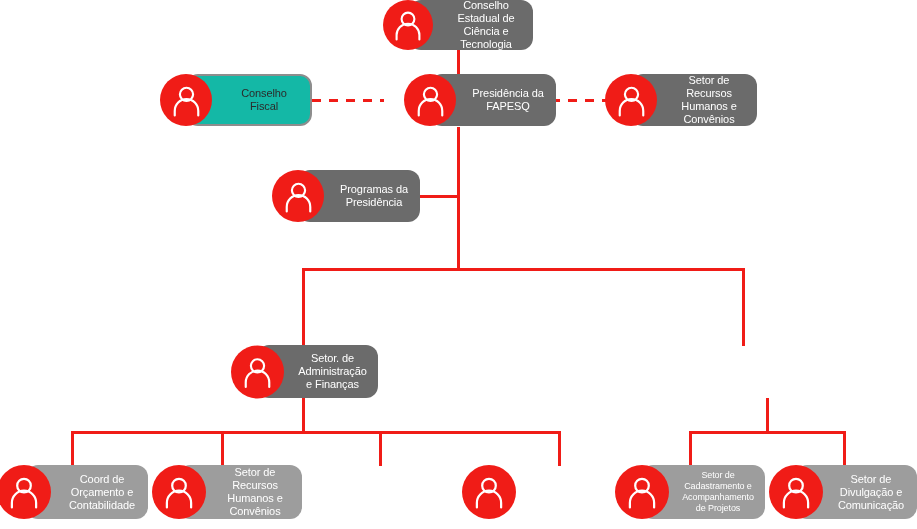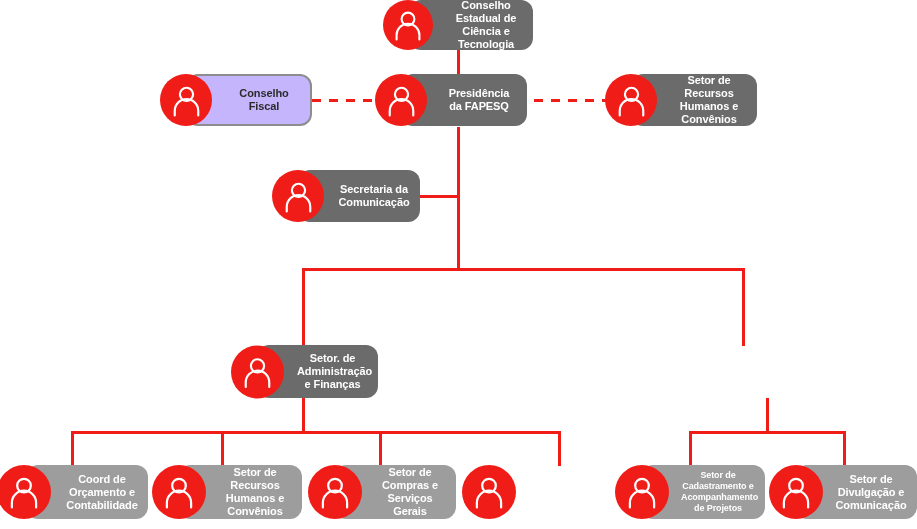--- a/index.html
+++ b/index.html
@@ -39,26 +39,26 @@
     border-radius:12px;
     background:#6b6b6b;
     display:flex;align-items:center;
     justify-content:flex-end;
     box-sizing:border-box;
     padding-right:10px;
     padding-left:40px;
   }
   .node.light .plate{background:#9d9d9d;}
   .node.outline .plate{
-    background:#c4b5fd;
+    background:#14b8a6;
     border:2px solid #8d8d8d;
   }
   .node .label{
     color:#ffffff;
-    font-weight:bold;
+    font-weight:normal;
     font-size:11px;
     line-height:13px;
     text-align:center;
     width:100%;
     letter-spacing:-0.1px;
   }
   .node.outline .label{color:#2b2b2b;}
   .node.small .label{font-size:9px;line-height:11px;}
 
   .avatar{
@@ -120,21 +120,21 @@
       <div class="label">Conselho Fiscal</div>
     </div>
     <div class="avatar" style="width:52px;height:52px;">
       <svg width="31" height="33" viewBox="0 0 30 32" aria-hidden="true">
         <circle cx="15" cy="10" r="6.4" fill="none" stroke="#ffffff" stroke-width="2.1"></circle>
         <path d="M3.6 30.5 v-4.4 a11.4 11.4 0 0 1 22.8 0 v4.4" fill="none" stroke="#ffffff" stroke-width="2.1" stroke-linecap="round"></path>
       </svg>
     </div>
   </div>
 
-  <div class="node" style="left:375px;top:74px;width:152px;height:52px;">
+  <div class="node" style="left:404px;top:74px;width:152px;height:52px;">
     <div class="plate" style="width:126px;">
       <div class="label">Presidência da FAPESQ</div>
     </div>
     <div class="avatar" style="width:52px;height:52px;">
       <svg width="31" height="33" viewBox="0 0 30 32" aria-hidden="true">
         <circle cx="15" cy="10" r="6.4" fill="none" stroke="#ffffff" stroke-width="2.1"></circle>
         <path d="M3.6 30.5 v-4.4 a11.4 11.4 0 0 1 22.8 0 v4.4" fill="none" stroke="#ffffff" stroke-width="2.1" stroke-linecap="round"></path>
       </svg>
     </div>
   </div>
@@ -146,21 +146,21 @@
     <div class="avatar" style="width:52px;height:52px;">
       <svg width="31" height="33" viewBox="0 0 30 32" aria-hidden="true">
         <circle cx="15" cy="10" r="6.4" fill="none" stroke="#ffffff" stroke-width="2.1"></circle>
         <path d="M3.6 30.5 v-4.4 a11.4 11.4 0 0 1 22.8 0 v4.4" fill="none" stroke="#ffffff" stroke-width="2.1" stroke-linecap="round"></path>
       </svg>
     </div>
   </div>
 
   <div class="node" style="left:272px;top:170px;width:148px;height:52px;">
     <div class="plate" style="width:122px;">
-      <div class="label">Secretaria da Comunicação</div>
+      <div class="label">Programas da Presidência</div>
     </div>
     <div class="avatar" style="width:52px;height:52px;">
       <svg width="31" height="33" viewBox="0 0 30 32" aria-hidden="true">
         <circle cx="15" cy="10" r="6.4" fill="none" stroke="#ffffff" stroke-width="2.1"></circle>
         <path d="M3.6 30.5 v-4.4 a11.4 11.4 0 0 1 22.8 0 v4.4" fill="none" stroke="#ffffff" stroke-width="2.1" stroke-linecap="round"></path>
       </svg>
     </div>
   </div>
 
   <div class="node" style="left:231px;top:345px;width:147px;height:53px;">
@@ -193,31 +193,20 @@
       <div class="label">Setor de Recursos Humanos e Convênios</div>
     </div>
     <div class="avatar" style="width:54px;height:54px;">
       <svg width="32" height="34" viewBox="0 0 30 32" aria-hidden="true">
         <circle cx="15" cy="10" r="6.4" fill="none" stroke="#ffffff" stroke-width="2.1"></circle>
         <path d="M3.6 30.5 v-4.4 a11.4 11.4 0 0 1 22.8 0 v4.4" fill="none" stroke="#ffffff" stroke-width="2.1" stroke-linecap="round"></path>
       </svg>
     </div>
   </div>
 
-  <div class="node light" style="left:308px;top:465px;width:148px;height:54px;">
-    <div class="plate" style="width:122px;">
-      <div class="label">Setor de Compras e Serviços Gerais</div>
-    </div>
-    <div class="avatar" style="width:54px;height:54px;">
-      <svg width="32" height="34" viewBox="0 0 30 32" aria-hidden="true">
-        <circle cx="15" cy="10" r="6.4" fill="none" stroke="#ffffff" stroke-width="2.1"></circle>
-        <path d="M3.6 30.5 v-4.4 a11.4 11.4 0 0 1 22.8 0 v4.4" fill="none" stroke="#ffffff" stroke-width="2.1" stroke-linecap="round"></path>
-      </svg>
-    </div>
-  </div>
 
   <div class="node light" style="left:462px;top:465px;width:150px;height:54px;">
     <div class="avatar" style="width:54px;height:54px;">
       <svg width="32" height="34" viewBox="0 0 30 32" aria-hidden="true">
         <circle cx="15" cy="10" r="6.4" fill="none" stroke="#ffffff" stroke-width="2.1"></circle>
         <path d="M3.6 30.5 v-4.4 a11.4 11.4 0 0 1 22.8 0 v4.4" fill="none" stroke="#ffffff" stroke-width="2.1" stroke-linecap="round"></path>
       </svg>
     </div>
   </div>
 

